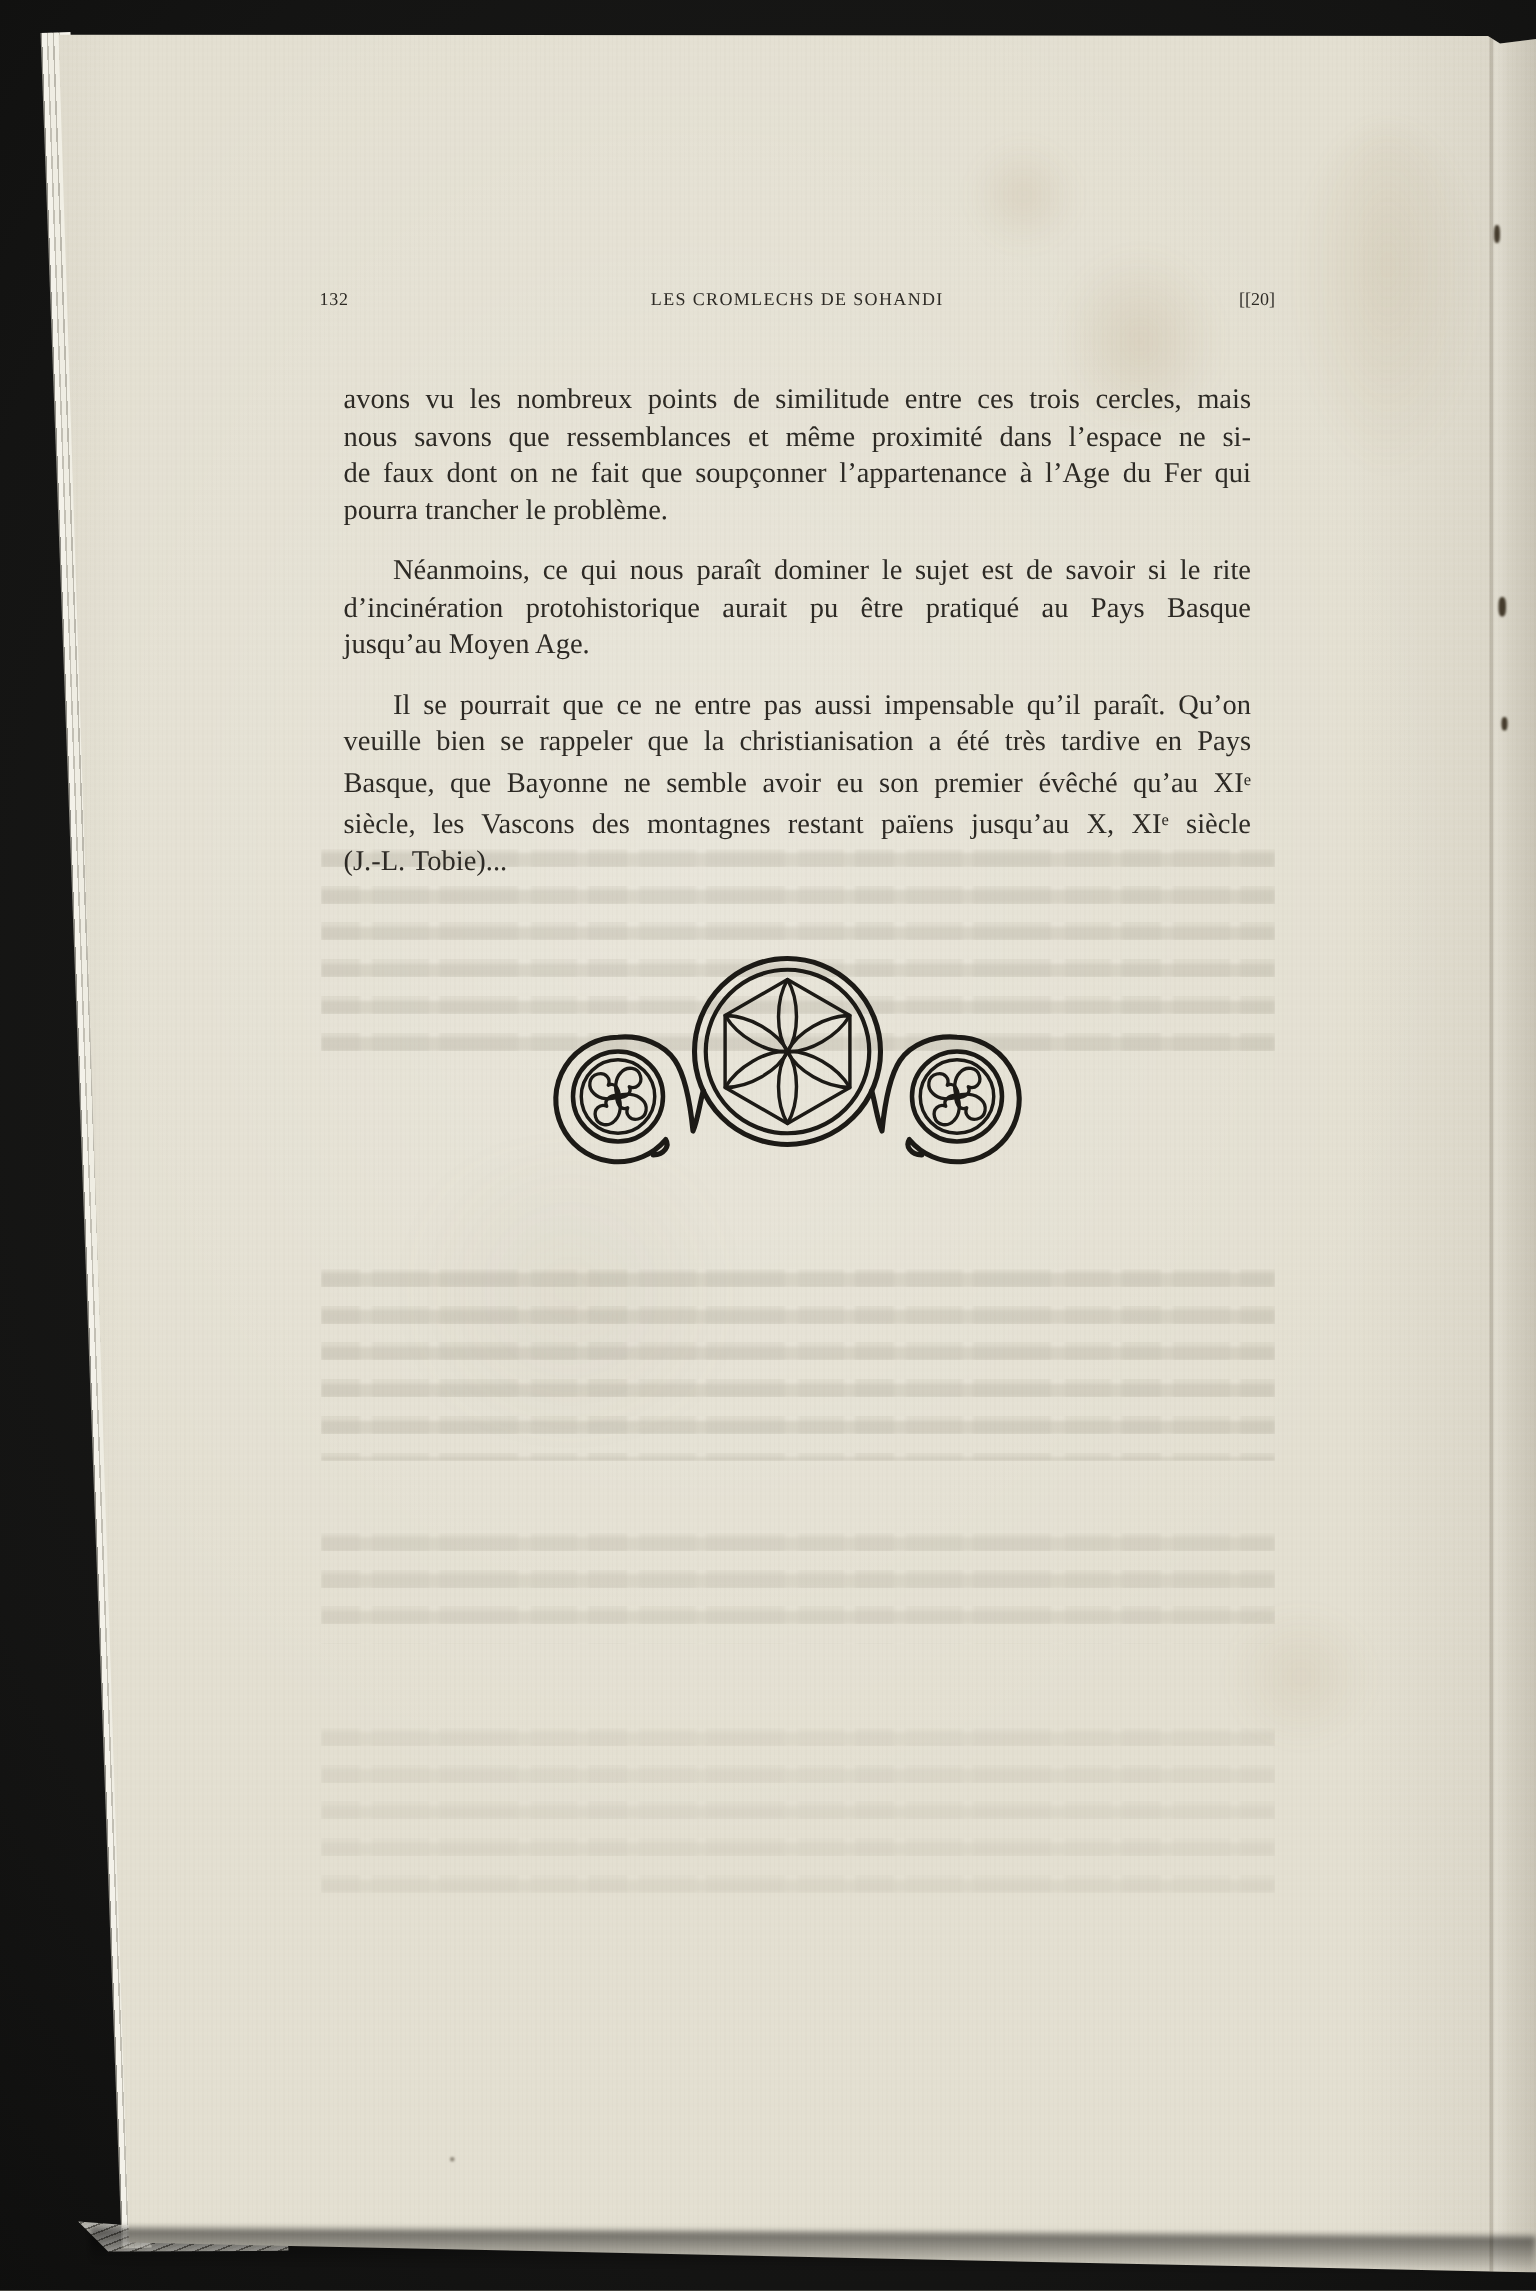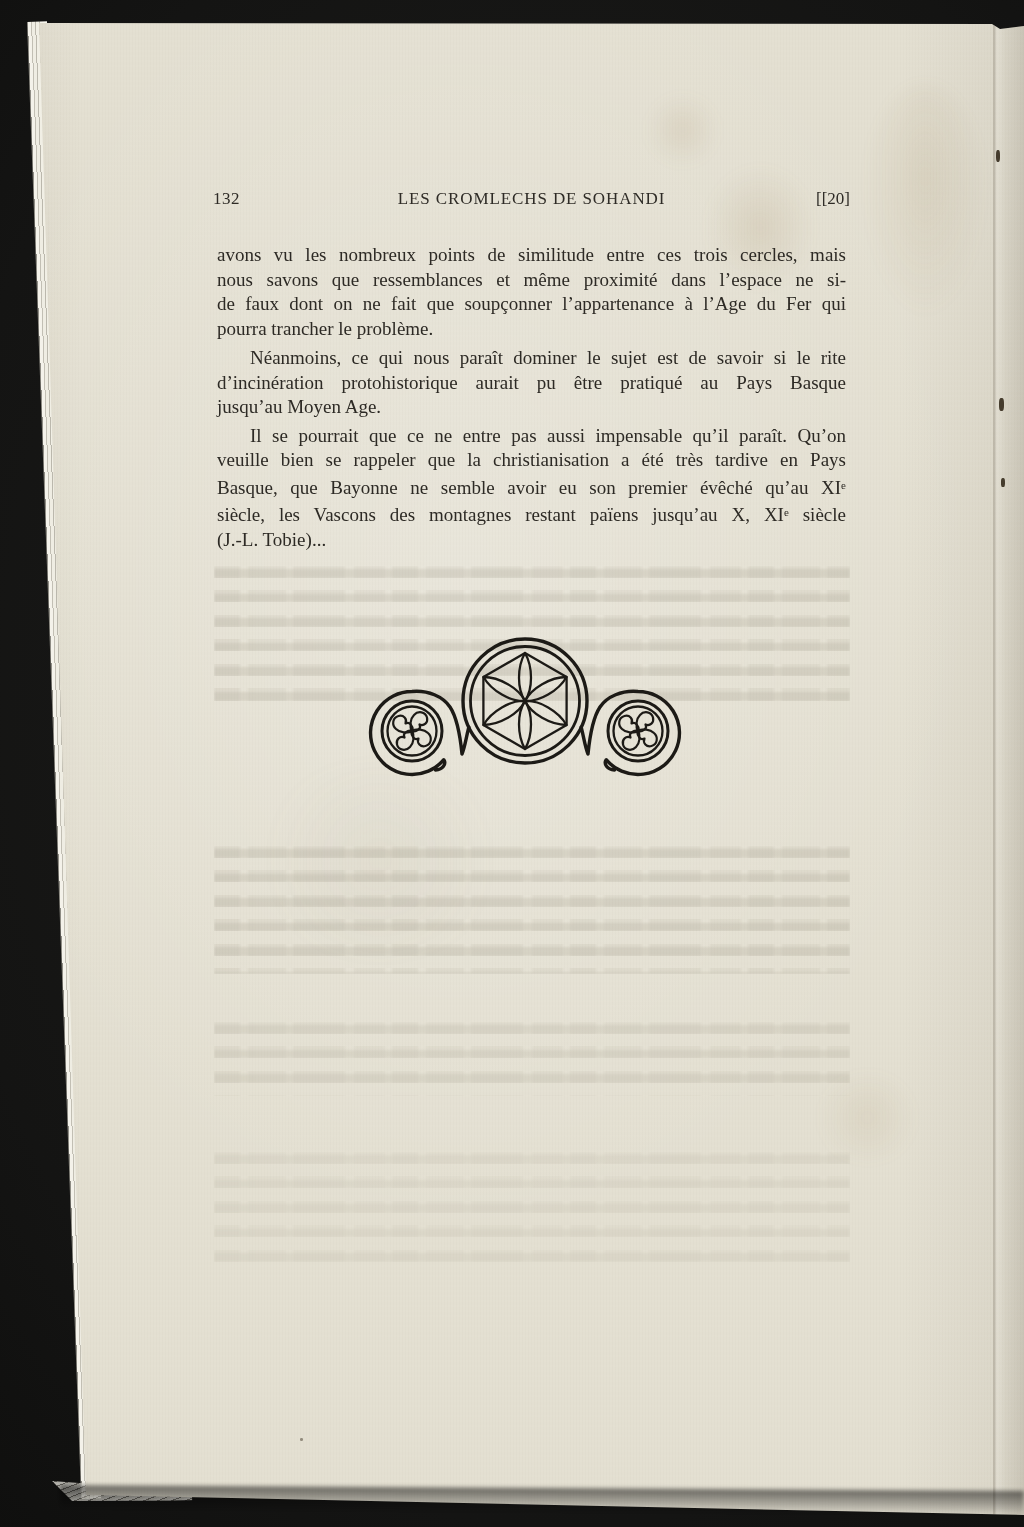--- a/index.html
+++ b/index.html
@@ -70,31 +70,31 @@
     filter:blur(1.2px);opacity:.14;
   }
   .ghost.g1{top:566px;height:147px;}
   .ghost.g2{top:846px;height:128px;}
   .ghost.g3{top:1022px;height:74px;opacity:.11;}
   .ghost.g4{top:1152px;height:110px;opacity:.07;}
 
   .running-head{
     position:absolute;left:213px;top:188px;width:637px;
     display:grid;grid-template-columns:1fr auto 1fr;align-items:baseline;
-    color:#2e2b26;font-size:17px;line-height:22px;gap:28px;
+    color:#2e2b26;font-size:12px;line-height:22px;gap:28px;
   }
   .running-head .folio{justify-self:start;letter-spacing:.5px;}
   .running-head .rtitle{justify-self:center;letter-spacing:.9px;}
   .running-head .colref{justify-self:end;font-family:Liberation Serif, serif;}
 
   .body-text{
     position:absolute;left:213px;top:239px;width:637px;
     color:#2d2a25;font-size:19px;line-height:24.55px;
   }
-  .para{margin:4px;}
+  .para{margin:16px;}
   .para.gap1{margin-top:5px;}
   .para.gap2{margin-top:1px;}
   .tline{text-align:justify;text-align-last:justify;}
   .tline.last{text-align-last:left;}
   .para.indent .tline:first-child{text-indent:33px;}
   .sup{font-size:11px;vertical-align:5px;}
 
   .ornament{position:absolute;left:362px;top:634px;width:320px;height:155px;}
   .ornament svg{display:block;}
 </style>

